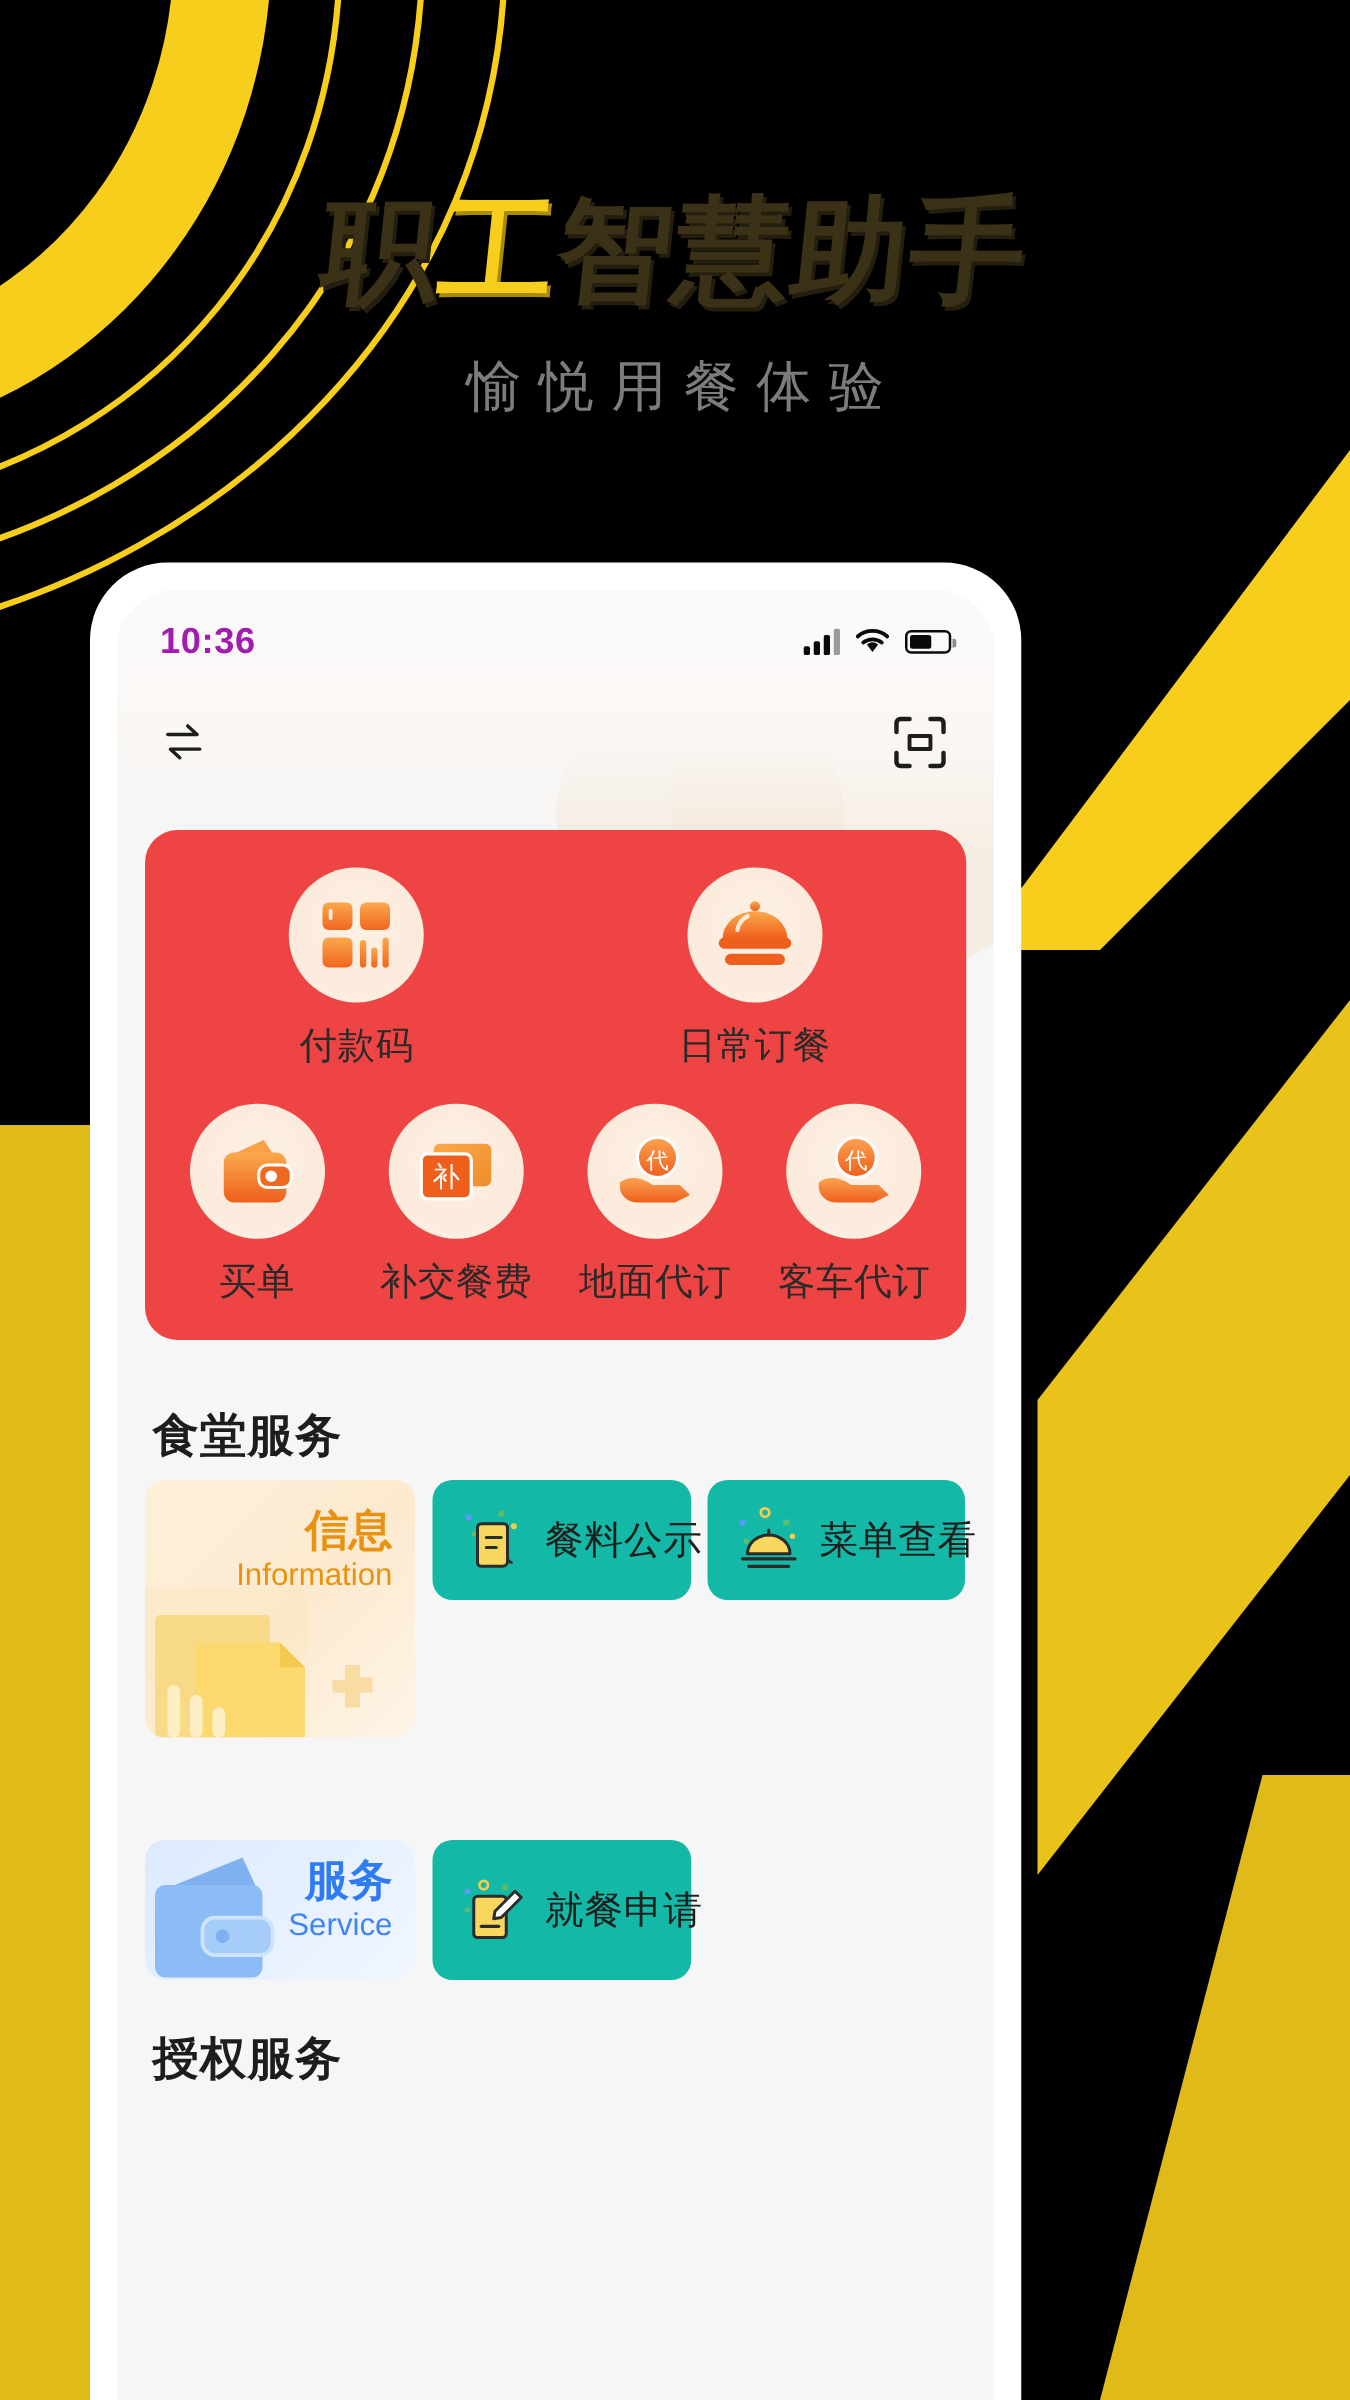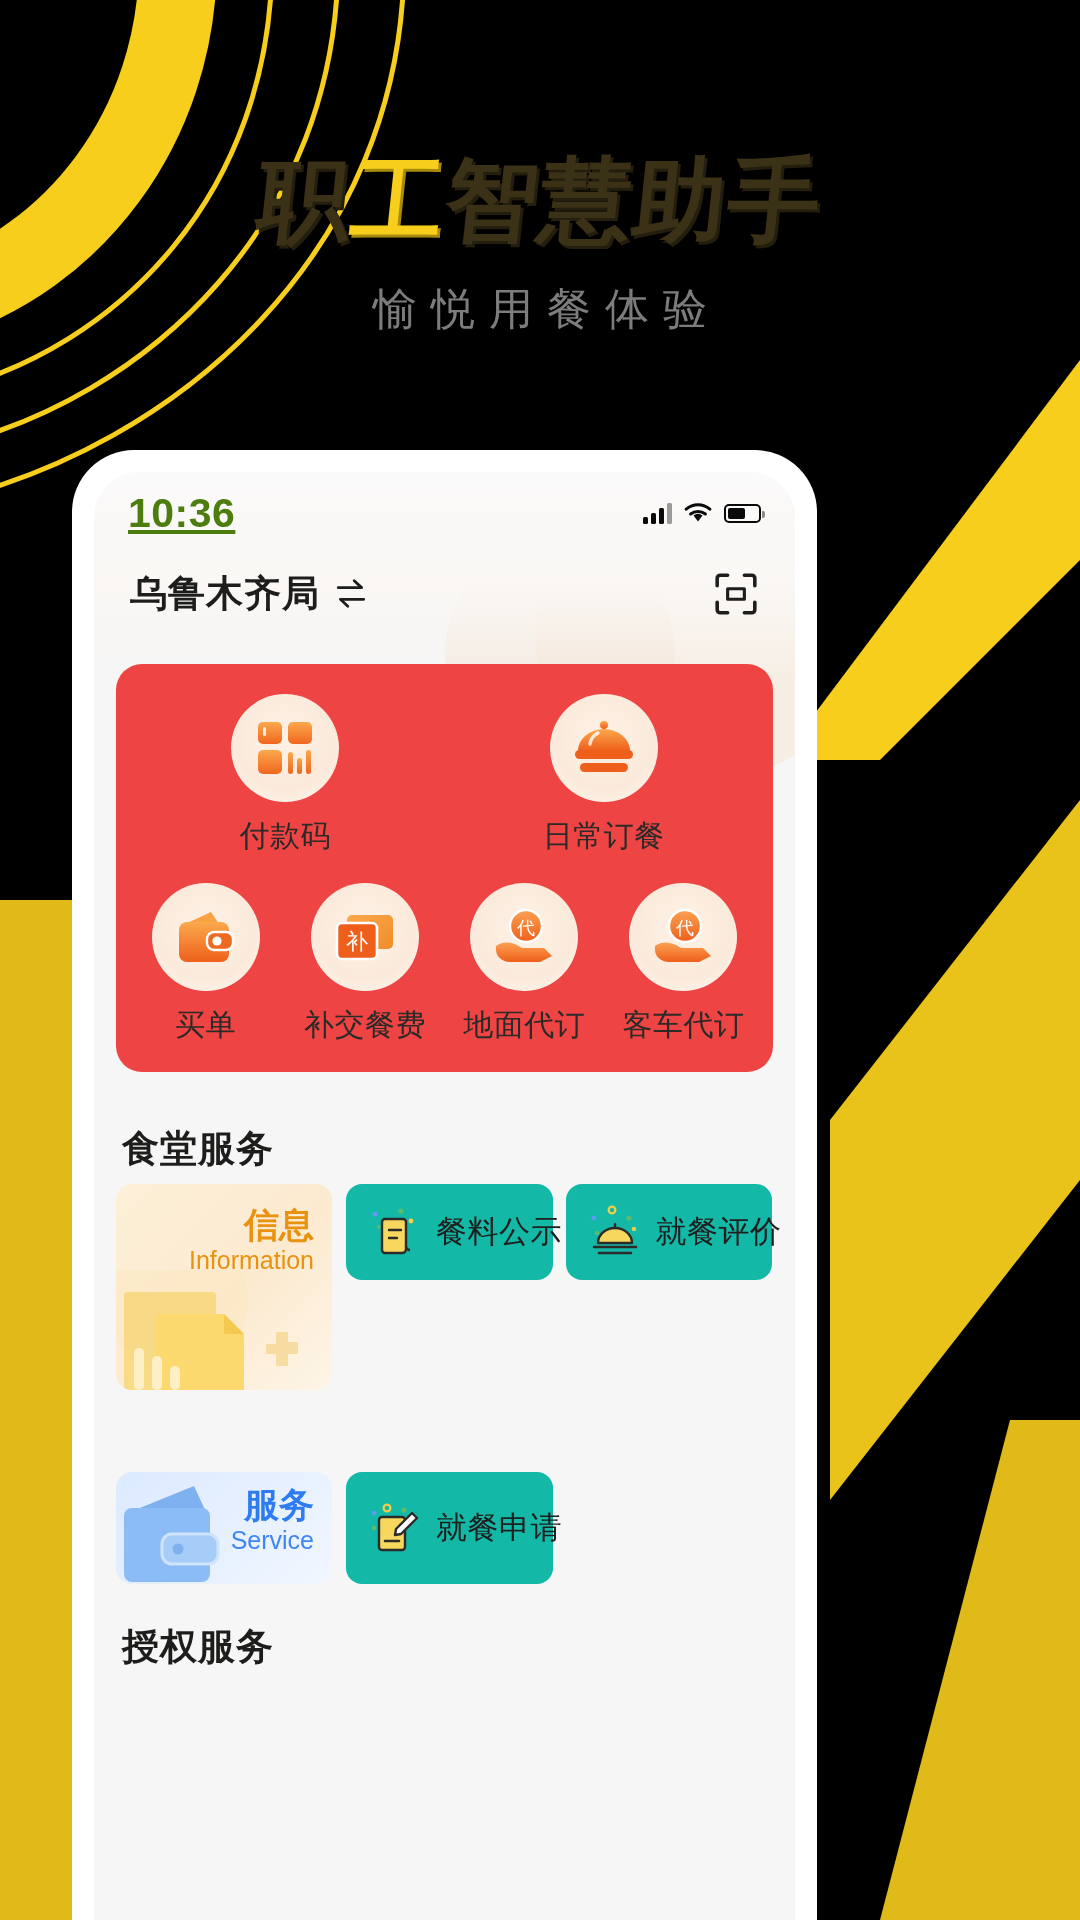--- a/index.html
+++ b/index.html
@@ -66,21 +66,21 @@
     background:linear-gradient(180deg,#fbfafa 0%,#faf7f4 55%,rgba(246,246,246,0) 100%);
     z-index:1;
   }
 
   
   .statusbar {
     position:absolute; left:0; top:0; width:100%; height:64px;
     display:flex; align-items:center; justify-content:space-between;
     padding:18px 34px 0 34px; z-index:5;
   }
-  .status-time { font-size:41px; font-weight:bold; color:#4d7c0f; letter-spacing:.5px;text-decoration:underline; }
+  .status-time { font-size:29px; font-weight:bold; color:#a21caf; letter-spacing:.5px; }
   .status-icons { display:flex; align-items:center; gap:11px; }
   .bars { display:flex; align-items:flex-end; gap:3px; height:21px; }
   .bars i { width:5px; background:#0a0a0a; border-radius:1.5px; display:block; }
   .bars i:nth-child(1){height:7px;}
   .bars i:nth-child(2){height:11px;}
   .bars i:nth-child(3){height:16px;}
   .bars i:nth-child(4){height:21px;background:#9a9a9a;}
   .battery {
     width:37px; height:19px; border:2.5px solid #0a0a0a; border-radius:5px;
     position:relative; display:flex; align-items:center; padding:2px;
@@ -194,21 +194,20 @@
           <path d="M7.6 12 A12 12 0 0 1 22.4 12" stroke="#0a0a0a" stroke-width="3" fill="none" stroke-linecap="round"></path>
         </svg>
         <span class="battery">
             <b></b>
           </span>
       </div>
     </div>
 
     <div class="app-header">
       <div class="loc">
-        <span class="loc-name">乌鲁木齐局</span>
         <svg class="swap-icon" viewBox="0 0 32 32">
           <path d="M4 10 H26 L19 3.5" stroke="#1d1d1b" stroke-width="2.6" fill="none" stroke-linecap="round" stroke-linejoin="round"></path>
           <path d="M28 21 H6 L13 27.5" stroke="#1d1d1b" stroke-width="2.6" fill="none" stroke-linecap="round" stroke-linejoin="round"></path>
         </svg>
       </div>
       <svg class="scan-icon" viewBox="0 0 44 44">
         <g stroke="#1d1d1b" stroke-width="3.4" fill="none" stroke-linecap="round" stroke-linejoin="round">
           <path d="M4 14 V7 A3 3 0 0 1 7 4 H14"></path>
           <path d="M30 4 H37 A3 3 0 0 1 40 7 V14"></path>
           <path d="M40 30 V37 A3 3 0 0 1 37 40 H30"></path>
@@ -367,21 +366,21 @@
           <svg class="tile-ic" viewBox="0 0 54 54">
             <circle cx="6" cy="13" r="2.4" fill="#5b9bf5"></circle>
               <circle cx="24" cy="5" r="3.4" fill="none" stroke="#f3cd4b" stroke-width="2.2"></circle>
             <circle cx="41" cy="13" r="2.6" fill="#5bbd6b"></circle>
               <circle cx="46" cy="24" r="2.2" fill="#f3cd4b"></circle>
             <circle cx="9" cy="28" r="2.2" fill="#5bbd6b"></circle>
             <path d="M10 38 A17 15 0 0 1 44 38 Z" fill="#f8d75f" stroke="#2b2b2b" stroke-width="2.4" stroke-linejoin="round"></path>
             <path d="M27 23 v-4" stroke="#2b2b2b" stroke-width="2.4" stroke-linecap="round"></path>
             <path d="M6 42 h42 M11 48 h32" stroke="#2b2b2b" stroke-width="2.6" stroke-linecap="round"></path>
           </svg>
-          <span class="svc-tile-label">就餐评价</span>
+          <span class="svc-tile-label">菜单查看</span>
         </div>
 
       </div>
     </div>
 
     <div class="svc-block" style="top:1000px; height:112px">
       <div class="svc-banner service" style="height:112px; padding-top:14px">
         <div class="svc-banner-cn">服务</div>
         <div class="svc-banner-en">Service</div>
         <svg class="svc-banner-art" width="130" height="106" viewBox="0 0 130 106">

